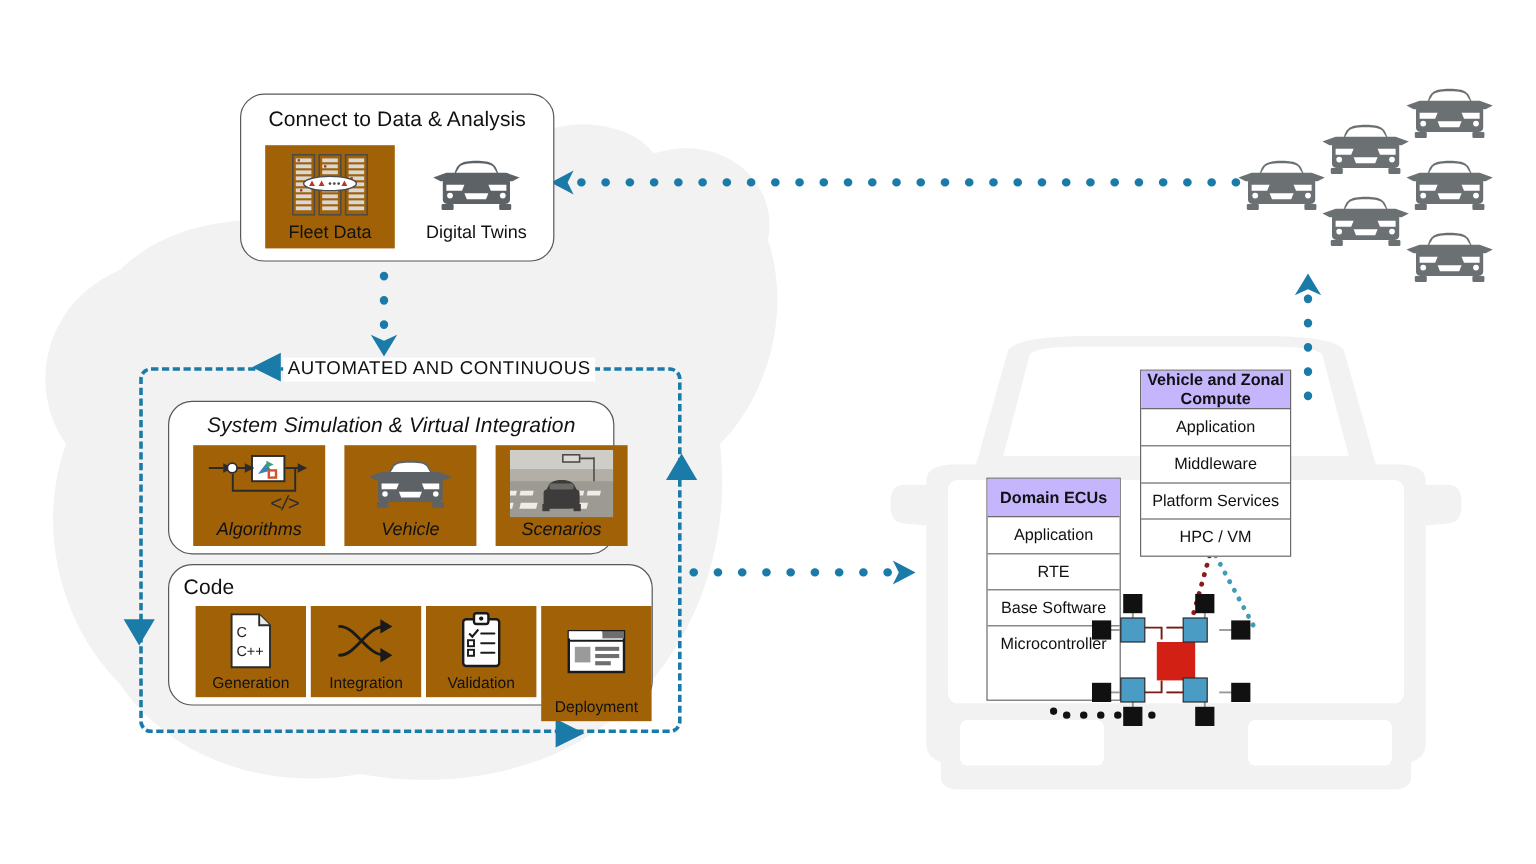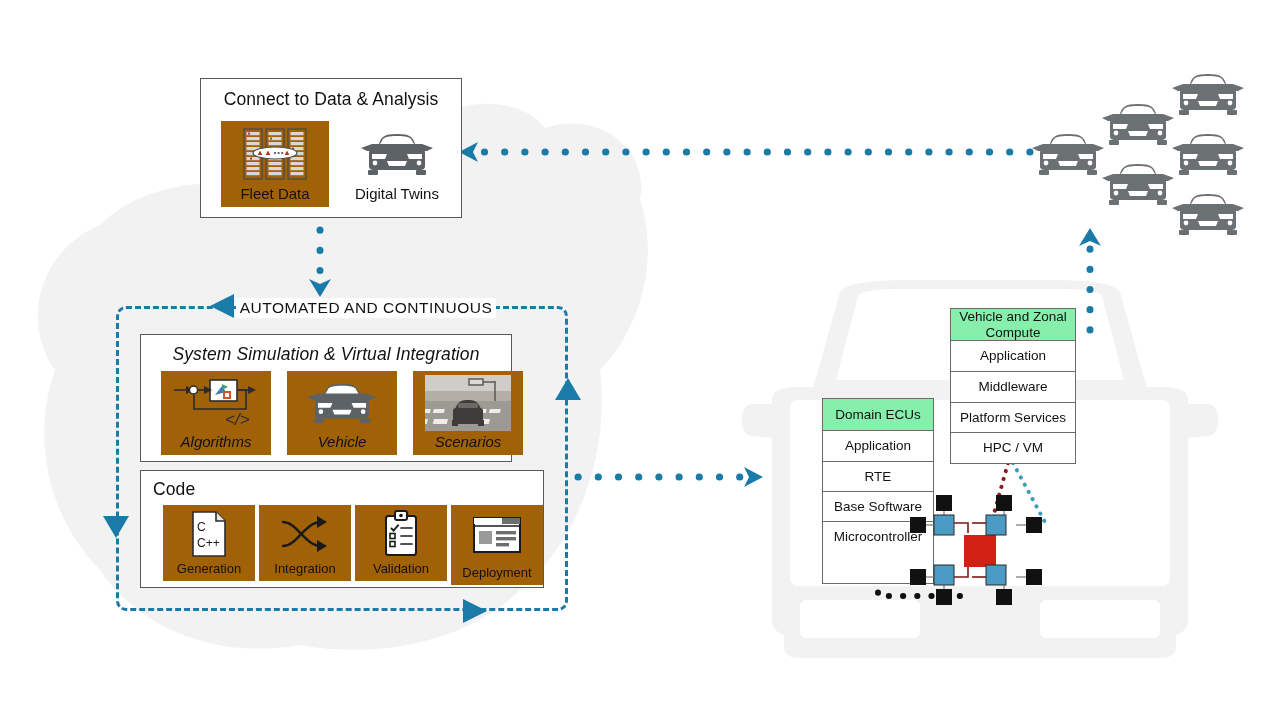--- a/index.html
+++ b/index.html
@@ -9,21 +9,21 @@
   }
   #stage{position:relative;width:1280px;height:720px;}
   .abs{position:absolute;}
 
   
   #bg-cloud,#bg-car{position:absolute;left:0;top:0;width:1280px;height:720px;}
 
   
   .panel{
     position:absolute;background:#ffffff;border:1.4px solid #55585c;
-    border-radius:0;box-sizing:border-box;
+    border-radius:20px;box-sizing:border-box;
   }
   .panel-title{
     position:absolute;left:0;right:0;text-align:center;
     font-size:17.5px;letter-spacing:.1px;color:#111;white-space:nowrap;
   }
   .panel-title.left{text-align:left;}
 
   
   .tile{
     position:absolute;background:#a16207;box-sizing:border-box;
@@ -49,21 +49,21 @@
   #wires{position:absolute;left:0;top:0;width:1280px;height:720px;}
 
   
   .stack{position:absolute;border:1.3px solid #6a6a6a;box-sizing:border-box;background:#ffffff;}
   .stack .row{
     border-bottom:1.1px solid #6a6a6a;box-sizing:border-box;
     display:flex;align-items:center;justify-content:center;
     font-size:13.5px;color:#111;text-align:center;line-height:1.12;white-space:nowrap;
   }
   .stack .row:last-child{border-bottom:none;}
-  .stack .row.head{background:#86efac;font-weight:400;white-space:normal;padding:12px 4px;}
+  .stack .row.head{background:#c4b5fd;font-weight:700;white-space:normal;padding:12px 4px;}
 
   
   #ecu-net{position:absolute;left:860px;top:485px;width:220px;height:120px;}
 </style>
 </head>
 <body>
 
 <div id="stage">
 
   <svg id="bg-cloud" viewBox="0 0 1280 720">
@@ -364,21 +364,21 @@
           </g>
           <g fill="none" stroke="#1a1a1a" stroke-width="1.6">
             <rect x="9" y="24.5" width="5" height="5"></rect>
             <rect x="9" y="32.5" width="5" height="5"></rect>
           </g>
         </svg>
       </div>
       <div class="cap">Validation</div>
     </div>
 
-    <div class="tile small" style="left:310px;top:34px;width:92px;height:80px;">
+    <div class="tile small" style="left:310px;top:34px;width:92px;height:96px;">
       <div class="glyph">
         <svg width="50" height="42" viewBox="0 0 50 42">
           <rect x="2" y="3" width="46" height="34" fill="#ffffff" stroke="#1a1a1a" stroke-width="2"></rect>
           <rect x="2" y="3" width="28" height="6" fill="#ffffff"></rect>
           <rect x="30" y="3" width="18" height="6" fill="#6e6e6e"></rect>
           <g stroke="#1a1a1a" stroke-width="1.6">
               <line x1="2" y1="11" x2="48" y2="11"></line>
             </g>
           <rect x="7" y="16" width="13" height="13" fill="#9a9a9a"></rect>
           <g fill="#6e6e6e">

